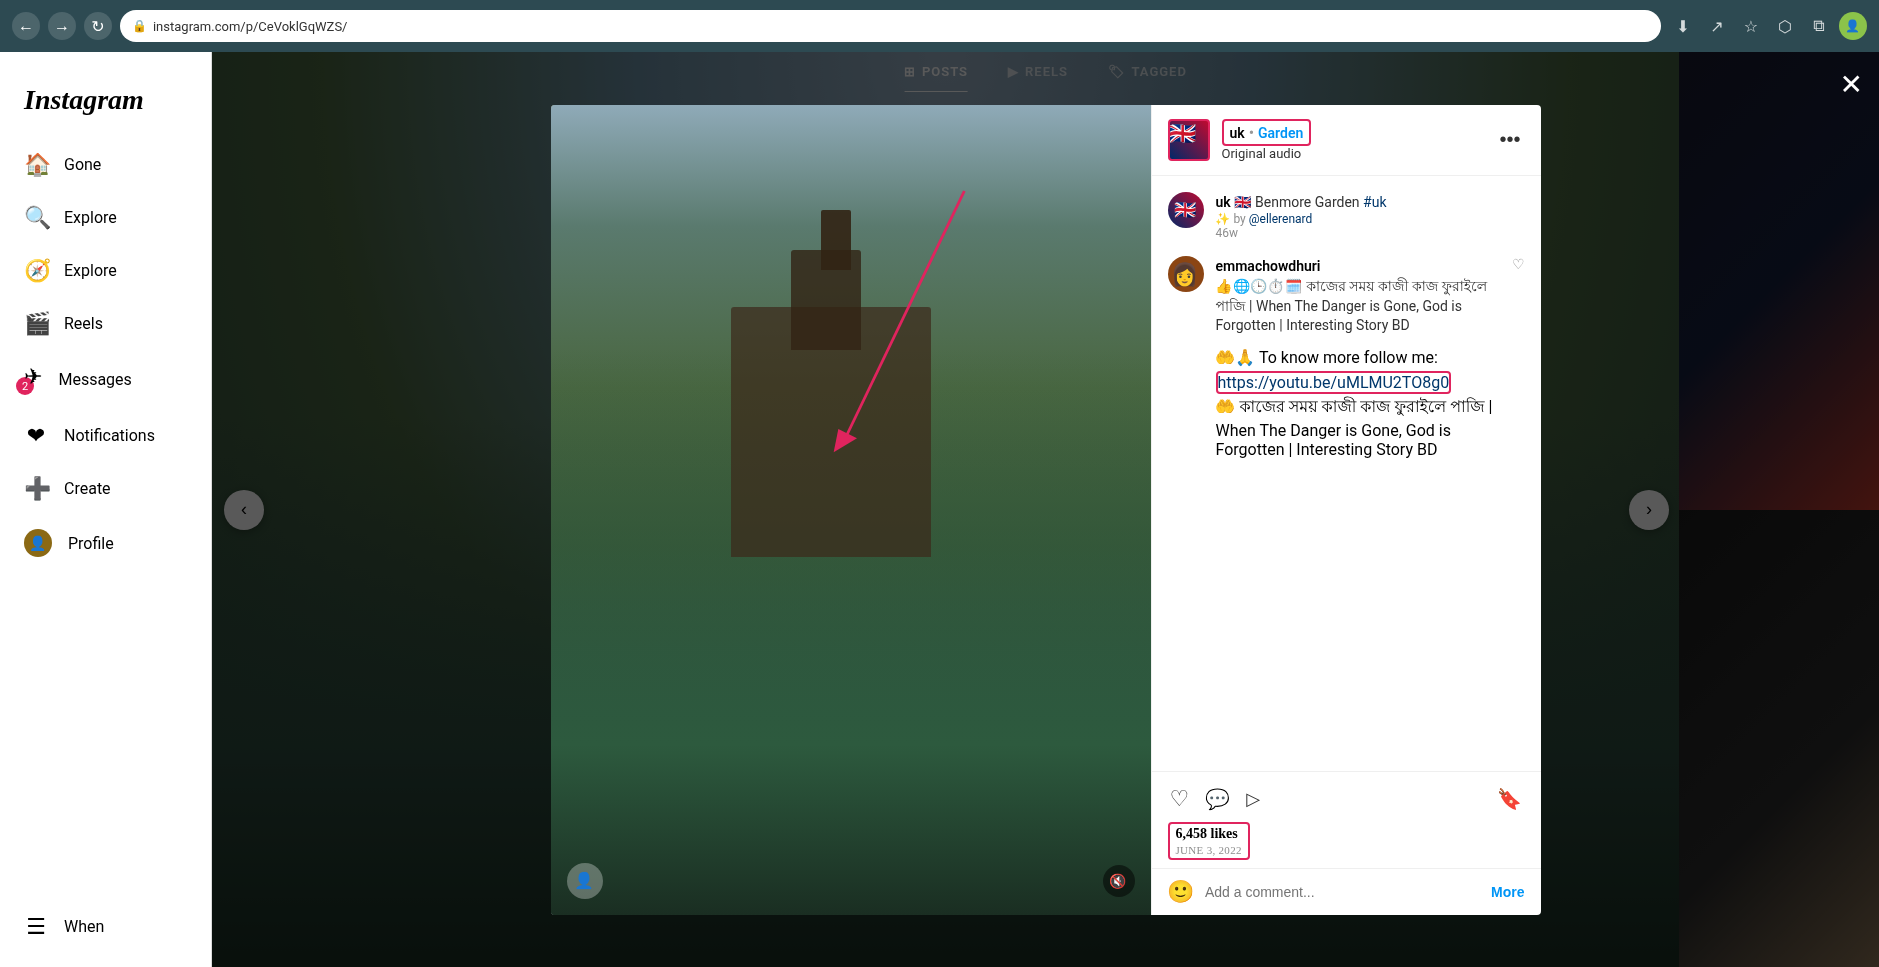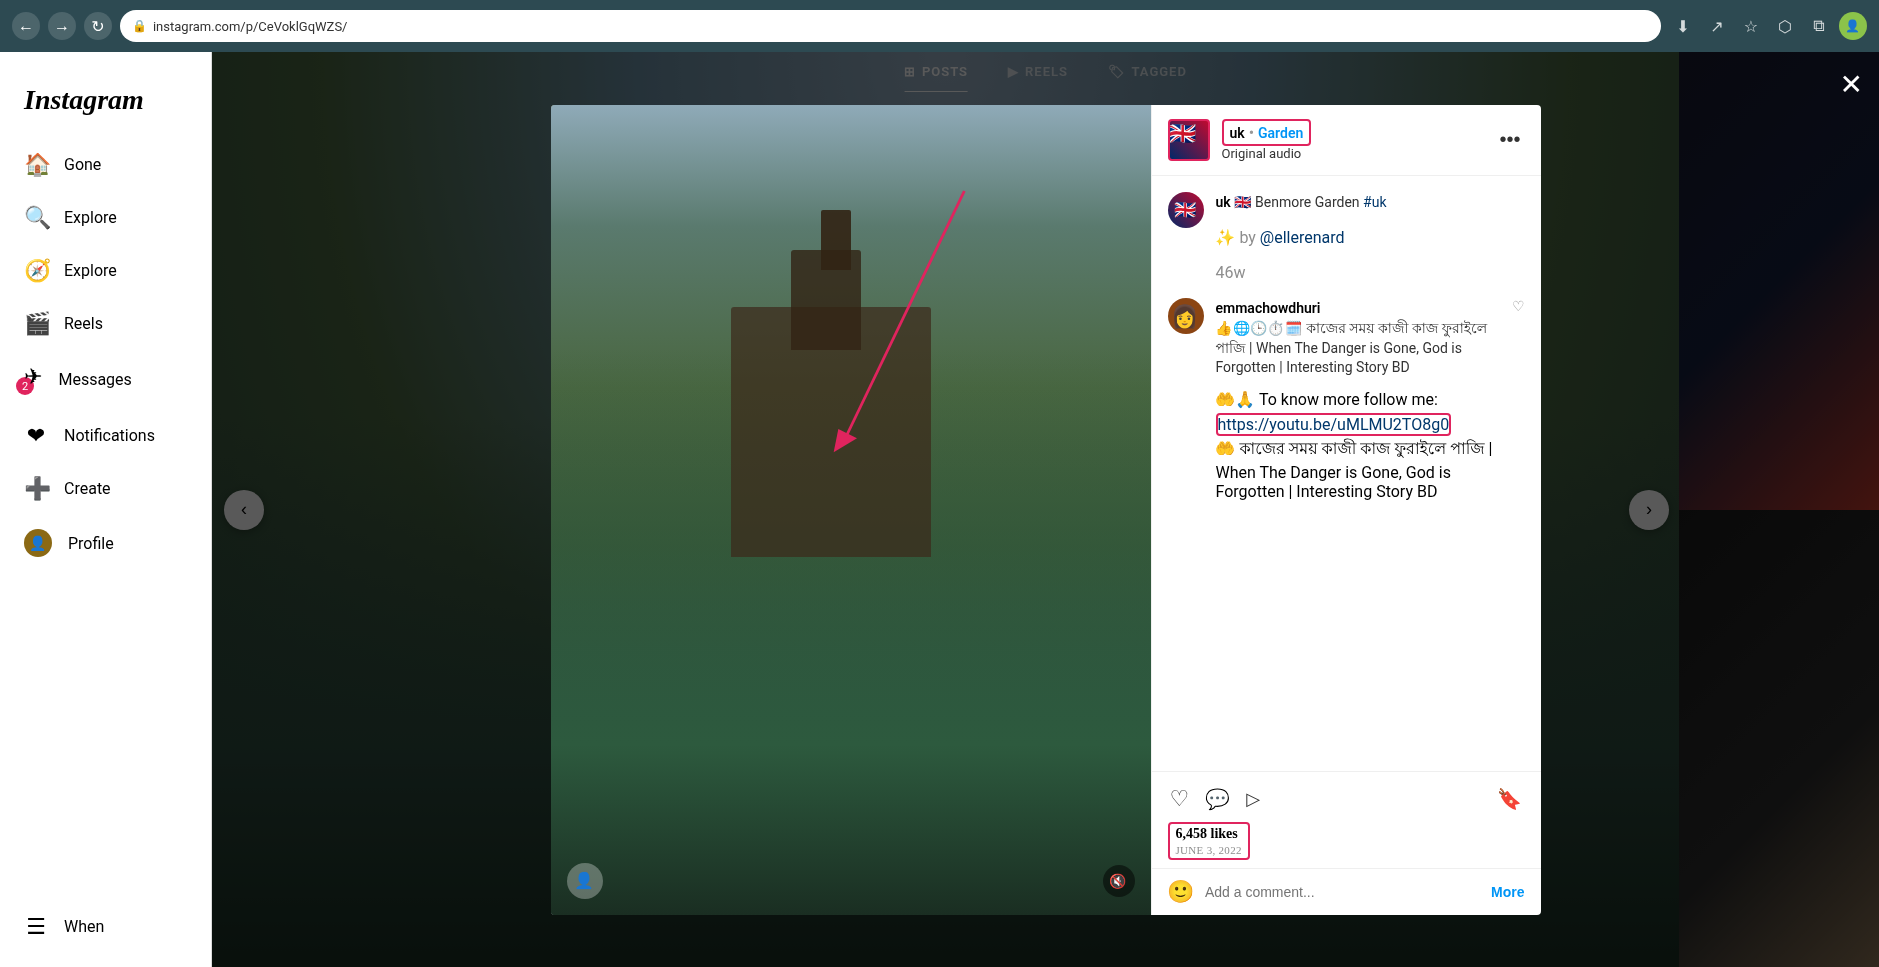--- a/index.html
+++ b/index.html
@@ -289,21 +289,21 @@
       flex-shrink: 0;
       display: flex; align-items: center; justify-content: center;
       font-size: 18px;
     }
     .comment-avatar-flag { background: linear-gradient(45deg, #002868, #bf0a30); }
     .comment-content { flex: 1; }
     .comment-username { font-weight: 600; font-size: 14px; }
     .comment-text { font-size: 14px; color: #333; line-height: 1.4; margin-top: 2px; }
     .comment-hashtag { color: #00376b; }
     .comment-link { color: #00376b; text-decoration: none; }
-    .comment-meta { font-size: 16px; color: #8e8e8e; margin-top: 16px; }
+    .comment-meta { font-size: 12px; color: #8e8e8e; margin-top: 0; }
     .comment-like-btn { color: #999; font-size: 14px; cursor: pointer; background: none; border: none; }
 
     
     .annotation-box {
       border: 2px solid #e0245e;
       border-radius: 4px;
       display: inline-block;
     }
 
     

